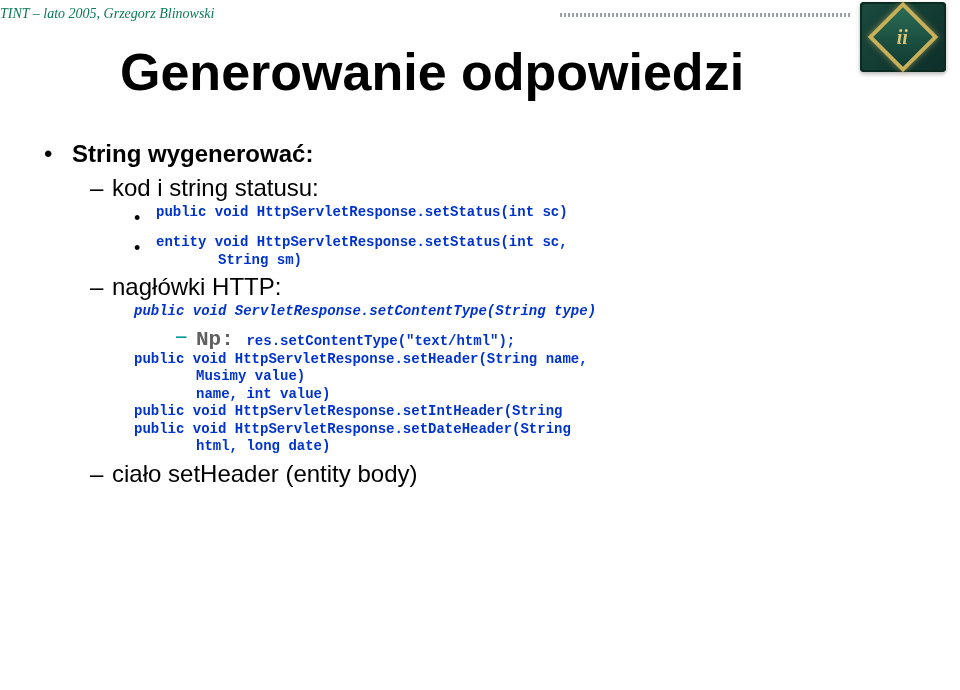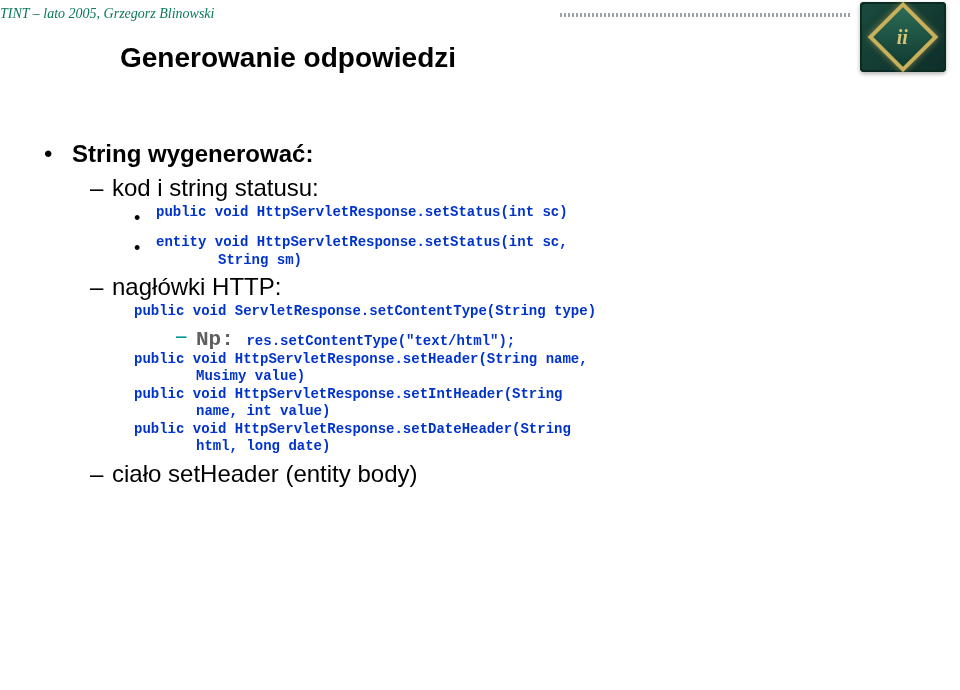--- a/index.html
+++ b/index.html
@@ -63,21 +63,21 @@
     color: #d9c478;
     font-style: italic;
     font-family: "Times New Roman", serif;
     font-weight: bold;
     font-size: 20px;
   }
   .title {
     position: absolute;
     top: 42px;
     left: 120px;
-    font-size: 28px;
+    font-size: 52px;
     font-weight: bold;
     color: #000;
   }
   .content {
     position: absolute;
     top: 140px;
     left: 44px;
     right: 40px;
     font-size: 24px;
     color: #000;
@@ -157,40 +157,40 @@
   </div>
 
   <div class="b2">
     <div class="b2-item">
       <div class="b2-sep">–</div>
       <div class="plain">nagłówki HTTP:</div>
     </div>
   </div>
 
   <div class="b3">
-    <div class="code" style="padding-left:0;">public void ServletResponse.setContentType(String type)</div>
+    <div class="code" style="padding-left:0;font-style:italic;">public void ServletResponse.setContentType(String type)</div>
   </div>
 
   <div class="b4">
     <div class="b4-item">
       <div class="b4-sep">–</div>
       <div>
         <span class="code-gray">Np: </span><span class="code">res.setContentType("text/html");</span>
       </div>
     </div>
   </div>
 
   <div class="b3">
     <div>
       <div class="code">public void HttpServletResponse.setHeader(String name,</div>
       <div class="code code-indent">Musimy value)</div>
     </div>
     <div>
+      <div class="code code-indent">name, int value)</div>
       <div class="code">public void HttpServletResponse.setIntHeader(String</div>
-      <div class="code code-indent">name, int value)</div>
     </div>
     <div>
       <div class="code">public void HttpServletResponse.setDateHeader(String</div>
       <div class="code code-indent">html, long date)</div>
     </div>
   </div>
 
   <div class="b2">
     <div class="b2-item">
       <div class="b2-sep">–</div>

